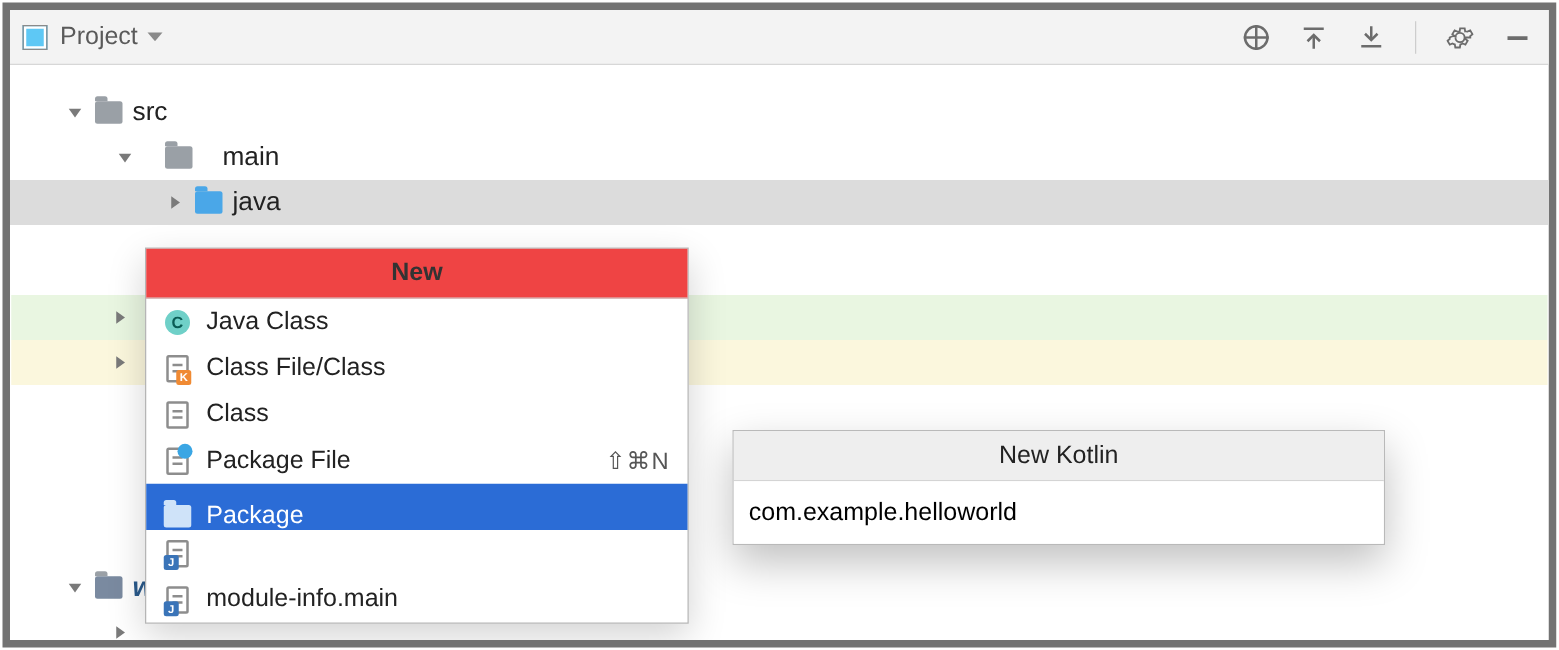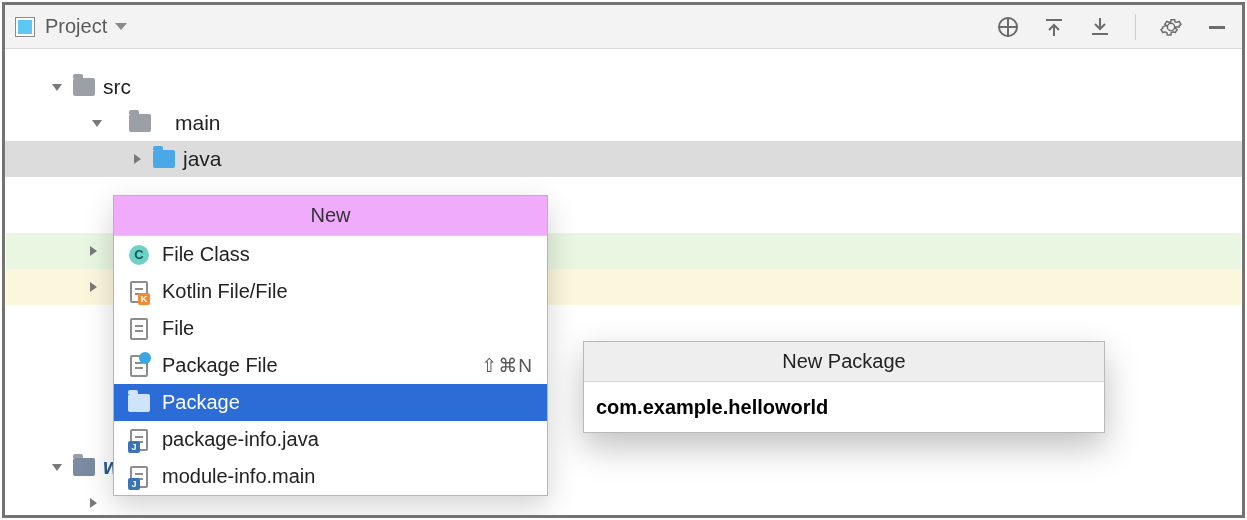--- a/index.html
+++ b/index.html
@@ -7,21 +7,21 @@
     font-family: -apple-system, "Helvetica Neue", Arial, sans-serif;
     font-size: 20px;
     color: #222;
     background: #fff;
     width: 1247px;
     height: 520px;
     overflow: hidden;
     position: relative;
   }
   .panel {
-    border: 3px solid #737373;
+    border: 6px solid #737373;
     width: 1243px;
     height: 516px;
     margin: 2px;
     background: #fff;
     position: relative;
     overflow: hidden;
   }
   
   .toolbar {
     height: 44px;
@@ -159,45 +159,47 @@
     left: 108px;
     top: 190px;
     width: 435px;
     background: #fff;
     border: 1px solid #b5b5b5;
     box-shadow: 0 10px 28px rgba(0,0,0,0.18);
     z-index: 10;
   }
   .menu-title {
     height: 40px;
-    background: #f0abfc;
+    background: #ef4444;
     border-bottom: 1px solid #d4d4d4;
     display: flex;
     align-items: center;
     justify-content: center;
     font-size: 20px;
     color: #333;
+    font-weight: bold;
   }
   .menu-item {
     height: 37px;
     display: flex;
     align-items: center;
     padding: 0 14px;
     gap: 12px;
     font-size: 20px;
   }
   .menu-item .label { flex: 1; }
   .menu-item .shortcut {
     color: #555;
     font-size: 19px;
     letter-spacing: 1px;
   }
   .menu-item.highlight {
     background: #2b6cd6;
     color: #fff;
+    align-items: flex-end;
   }
   .mi-icon {
     width: 22px; height: 22px;
     display: inline-flex;
     align-items: center; justify-content: center;
     flex-shrink: 0;
   }
   .circle-c {
     width: 20px; height: 20px;
     border-radius: 50%;
@@ -290,21 +292,20 @@
     border-bottom: 1px solid #d4d4d4;
   }
   .popup-input {
     width: 100%;
     height: 50px;
     padding: 0 12px;
     font-size: 20px;
     border: none;
     outline: none;
     background: #fff;
-    font-weight: bold;
   }
 
   
   svg { display: block; }
 </style>
 </head>
 <body>
 
 <div class="panel">
 
@@ -390,38 +391,38 @@
     <span class="chev right"></span>
   </div>
 
   <div class="menu">
     <div class="menu-title">New</div>
 
     <div class="menu-item">
       <span class="mi-icon">
           <span class="circle-c">C</span>
         </span>
-      <span class="label">File Class</span>
+      <span class="label">Java Class</span>
     </div>
     <div class="menu-item">
       <span class="mi-icon">
         <span class="ic-file k">
             <span class="lines"></span>
             <span class="badge-k">K</span>
           </span>
       </span>
-      <span class="label">Kotlin File/File</span>
+      <span class="label">Class File/Class</span>
     </div>
     <div class="menu-item">
       <span class="mi-icon">
         <span class="ic-file">
             <span class="lines"></span>
           </span>
       </span>
-      <span class="label">File</span>
+      <span class="label">Class</span>
     </div>
     <div class="menu-item">
       <span class="mi-icon">
         <span class="ic-file scratch">
             <span class="lines"></span>
             <span class="badge-clock"></span>
           </span>
       </span>
       <span class="label">Package File</span>
       <span class="shortcut">⇧⌘N</span>
@@ -432,31 +433,30 @@
         </span>
       <span class="label">Package</span>
     </div>
     <div class="menu-item">
       <span class="mi-icon">
         <span class="ic-file j">
             <span class="lines"></span>
             <span class="badge-j">J</span>
           </span>
       </span>
-      <span class="label">package-info.java</span>
     </div>
     <div class="menu-item">
       <span class="mi-icon">
         <span class="ic-file j">
             <span class="lines"></span>
             <span class="badge-j">J</span>
           </span>
       </span>
       <span class="label">module-info.main</span>
     </div>
   </div>
 
   <div class="popup">
-    <div class="popup-title">New Package</div>
+    <div class="popup-title">New Kotlin</div>
     <input class="popup-input" type="text" value="com.example.helloworld" style="">
   </div>
 
 </div>
 
 </body></html>

